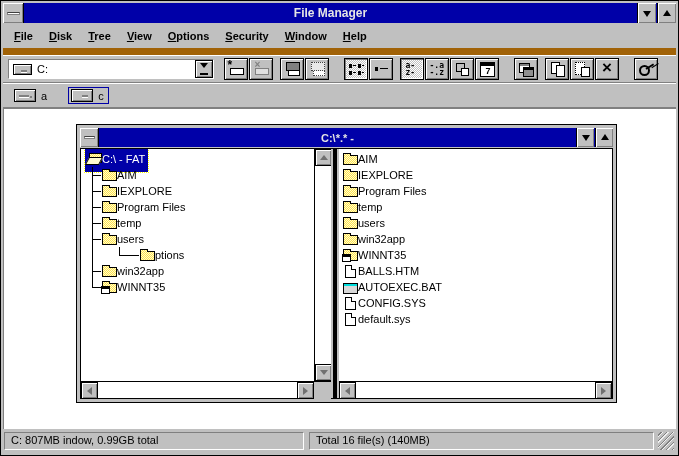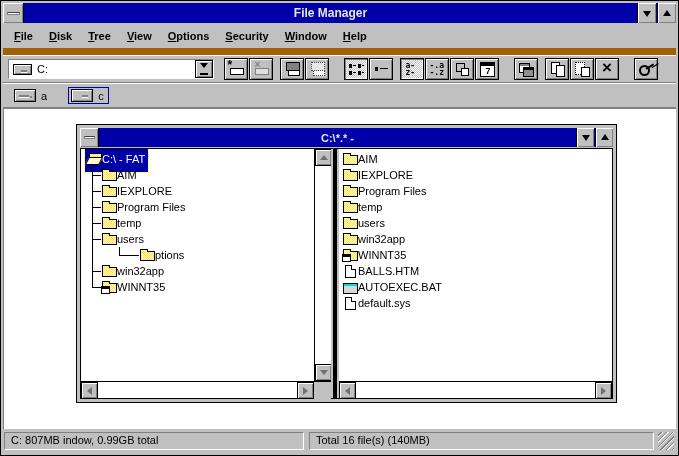--- a/index.html
+++ b/index.html
@@ -489,20 +489,26 @@
                 </span>
               </div>
 
               <div class="file-row">
                 <span class="row-inner">
                   <span class="program-file-icon"></span>
                   <span class="lbl">AUTOEXEC.BAT</span>
                 </span>
               </div>
 
+              <div class="file-row">
+                <span class="row-inner">
+                  <span class="document-icon"></span>
+                  <span class="lbl">CONFIG.SYS</span>
+                </span>
+              </div>
 
               <div class="file-row">
                 <span class="row-inner">
                   <span class="document-icon"></span>
                   <span class="lbl">default.sys</span>
                 </span>
               </div>
             </div>
           <div class="hscroll">
             <div class="sb-btn">

